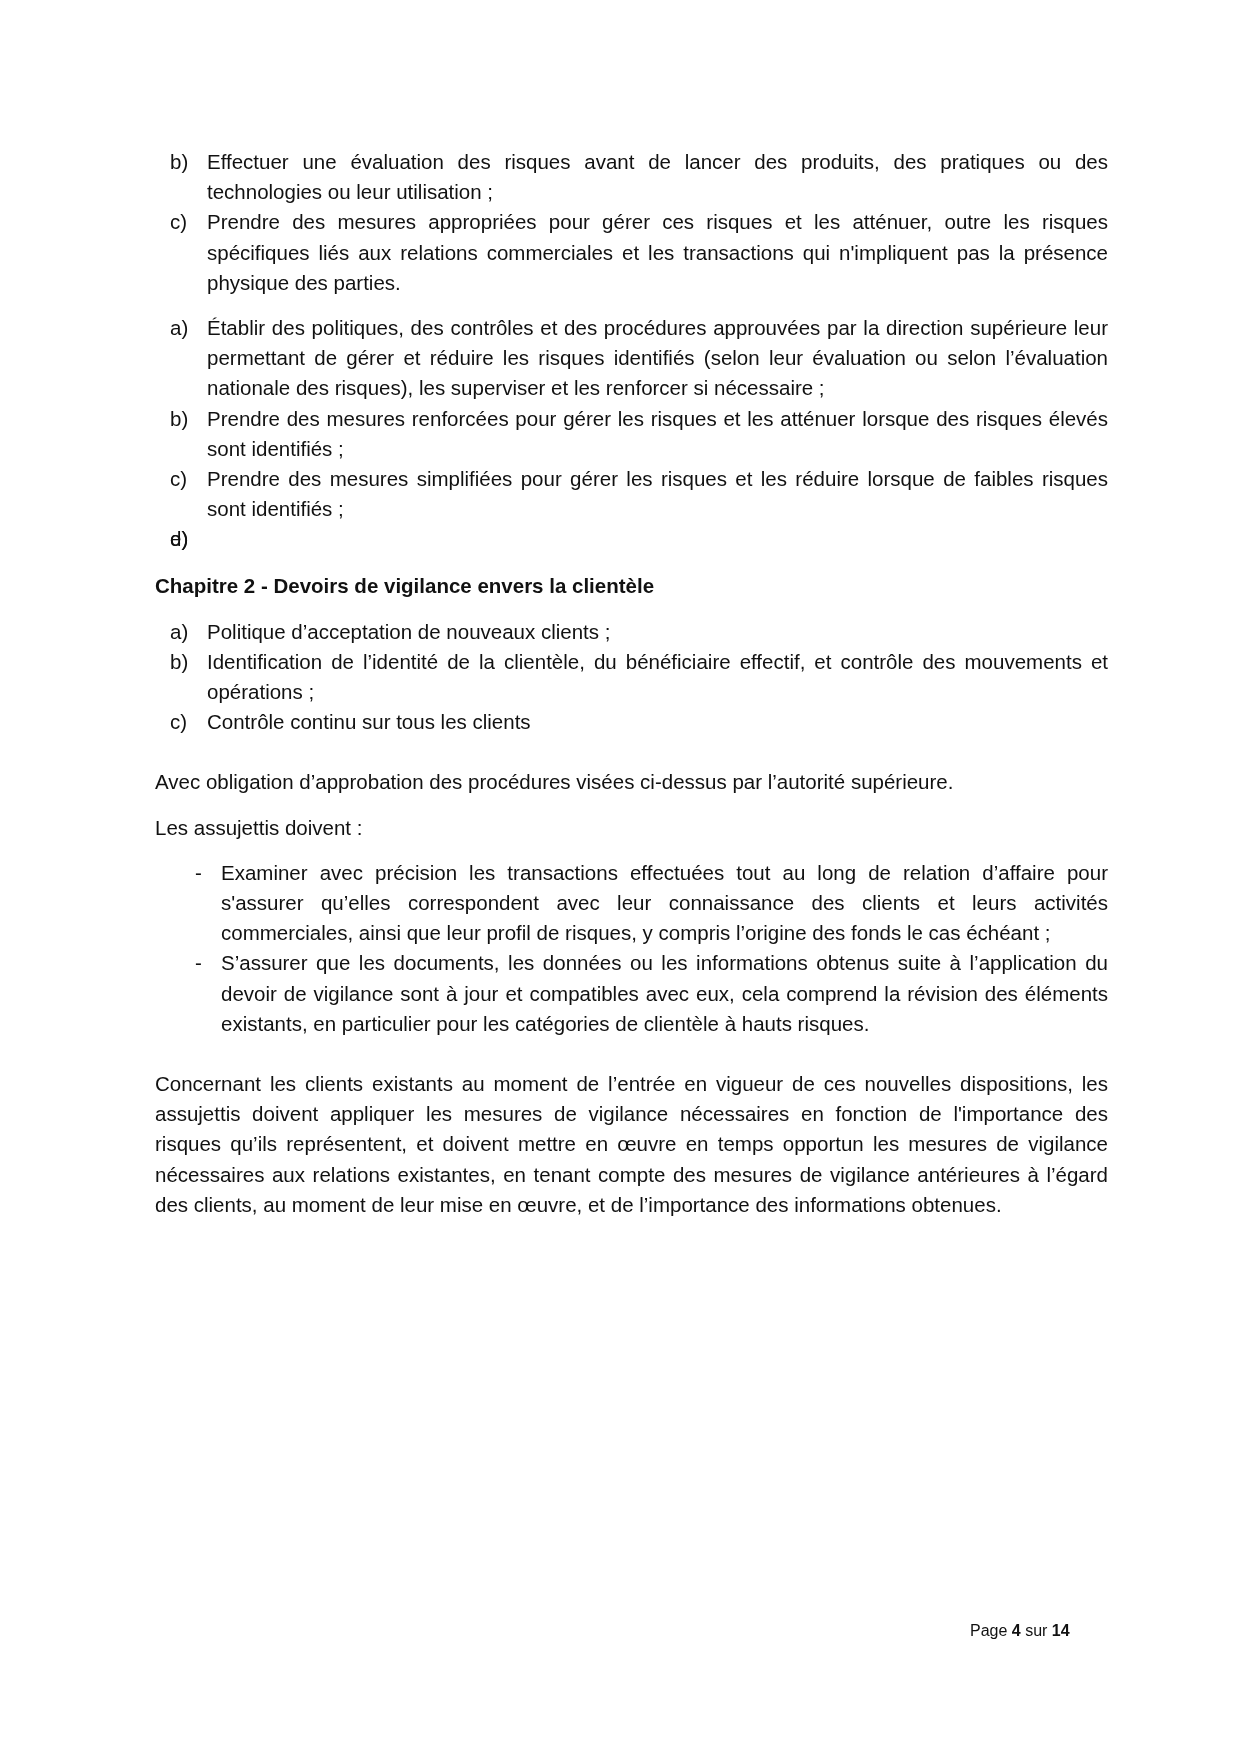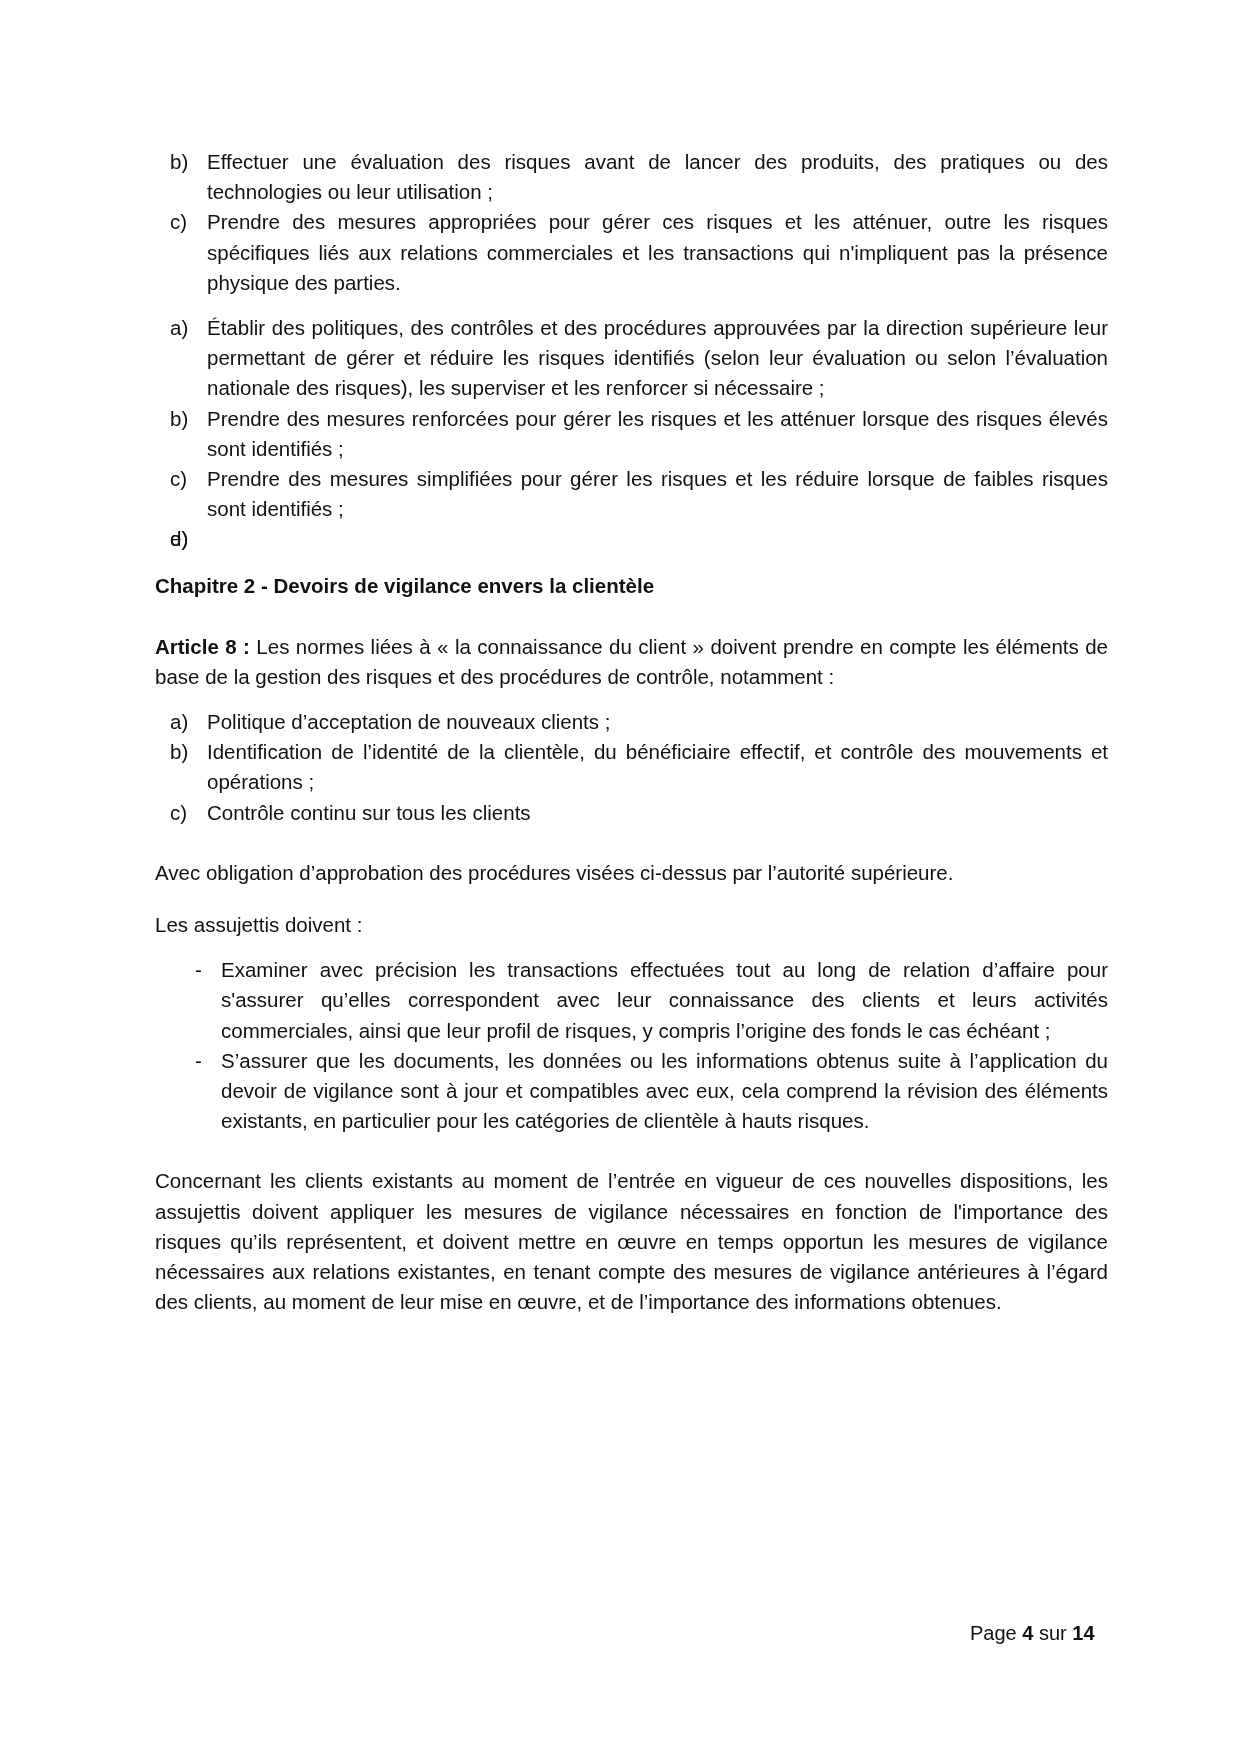--- a/index.html
+++ b/index.html
@@ -16,24 +16,24 @@
     .dashed { list-style: none; margin: 0; padding: 0; }
     .dashed li { position: relative; padding-left: 66px; text-align: justify; }
     .dashed li .marker { position: absolute; left: 40px; top: 0; }
     p { margin: 0; }
     b { font-weight: bold; }
     .gap-article7 { margin-top: 27px; }
     .gap-list { margin-top: 15px; }
     .chapter { text-align: left; font-weight: bold; margin-top: 47px; }
     .gap-article8 { margin-top: 30px; }
     .gap-avec { margin-top: 30px; }
-    .gap-small { margin-top: 22px; }
+    .gap-small { margin-top: 15px; }
     .gap-dash { margin-top: 15px; }
     .gap-concernant { margin-top: 30px; }
-    .footer { position: absolute; left: 970px; top: 1622px; font-size: 20px; }
+    .footer { position: absolute; left: 970px; top: 1622px; font-size: 16px; }
   </style>
 </head>
 <body>
 
 <div class="page">
 
   <ol class="lettered">
     <li>
       <span class="marker">b)</span>
       <span>Effectuer une évaluation des risques avant de lancer des produits, des pratiques ou des technologies ou leur utilisation ;</span>
@@ -61,21 +61,20 @@
     <li>
       <span class="marker">d)</span>
     </li>
     <li>
       <span class="marker">e)</span>
     </li>
   </ol>
 
   <p class="chapter">Chapitre 2 - Devoirs de vigilance envers la clientèle</p>
 
-  <p class="gap-article8 just"><b>Article 8 :</b><span> Les normes liées à « la connaissance du client » doivent prendre en compte les éléments de base de la gestion des risques et des procédures de contrôle, notamment :</span></p>
 
   <ol class="lettered gap-list">
     <li>
       <span class="marker">a)</span>
       <span>Politique d’acceptation de nouveaux clients ;</span>
     </li>
     <li>
       <span class="marker">b)</span>
       <span>Identification de l’identité de la clientèle, du bénéficiaire effectif, et contrôle des mouvements et opérations ;</span>
     </li>

